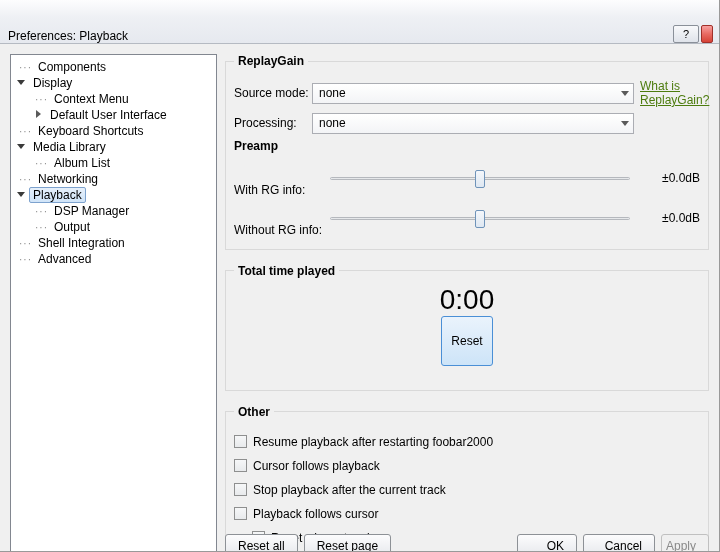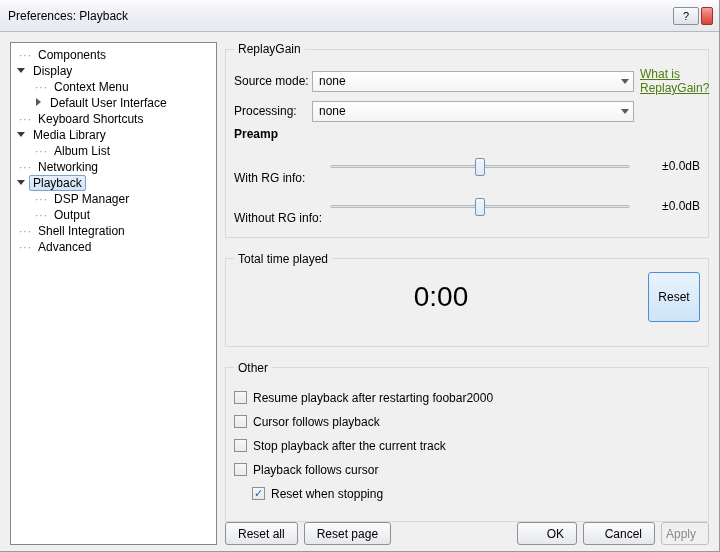--- a/index.html
+++ b/index.html
@@ -14,25 +14,25 @@
 .window {
   width: 720px;
   height: 552px;
   background: #fff;
   position: relative;
   border-right: 1px solid #999;
   border-bottom: 1px solid #999;
   overflow: hidden;
 }
 .titlebar {
-  height: 32px;
+  height: 44px;
   background: linear-gradient(#fdfdfe, #eef0f4 40%, #e6e9ef);
   border-bottom: 1px solid #b5bac2;
   display: flex;
-  align-items: center;
+  align-items: flex-end;
   padding: 0 6px 0 8px;
   justify-content: space-between;
 }
 .titlebar-title { font-size: 12px; }
 .titlebar-buttons { display: flex; gap: 2px; }
 .titlebar-btn {
   width: 26px;
   height: 18px;
   border: 1px solid #8a9099;
   background: linear-gradient(#f8f9fb,#dfe3ea);
@@ -107,21 +107,21 @@
   flex: 1;
   position: relative;
   min-width: 0;
 }
 fieldset {
   border: 1px solid #d9d9d9;
   margin: 0 0 14px 0;
   padding: 6px 8px 10px 8px;
 }
 legend {
-  font-weight: normal;
+  font-weight: bold;
   font-size: 12px;
   padding: 0 4px;
 }
 .fg-row { display: flex; align-items: center; margin: 5px 0; }
 .fg-label { width: 78px; }
 .select {
   flex: 1;
   height: 21px;
   border: 1px solid #abadb3;
   background: linear-gradient(#fff,#f3f4f6);
@@ -159,21 +159,21 @@
   position: absolute;
   top: 2px;
   width: 10px; height: 18px;
   left: 50%;
   margin-left: -5px;
   background: linear-gradient(#f4f7fb,#dfe8f2);
   border: 1px solid #6f93b9;
   border-radius: 2px;
 }
 .db { width: 56px; text-align: right; }
-.time-area { display: flex; align-items: center; }
+.time-area { display: flex; align-items: center; flex-direction: column; }
 .time-val {
   flex: 1;
   text-align: center;
   font-size: 28px;
 }
 .reset-btn {
   width: 52px;
   height: 50px;
   border: 1px solid #4a8fd6;
   background: linear-gradient(#eaf3fc,#cde4f8);

